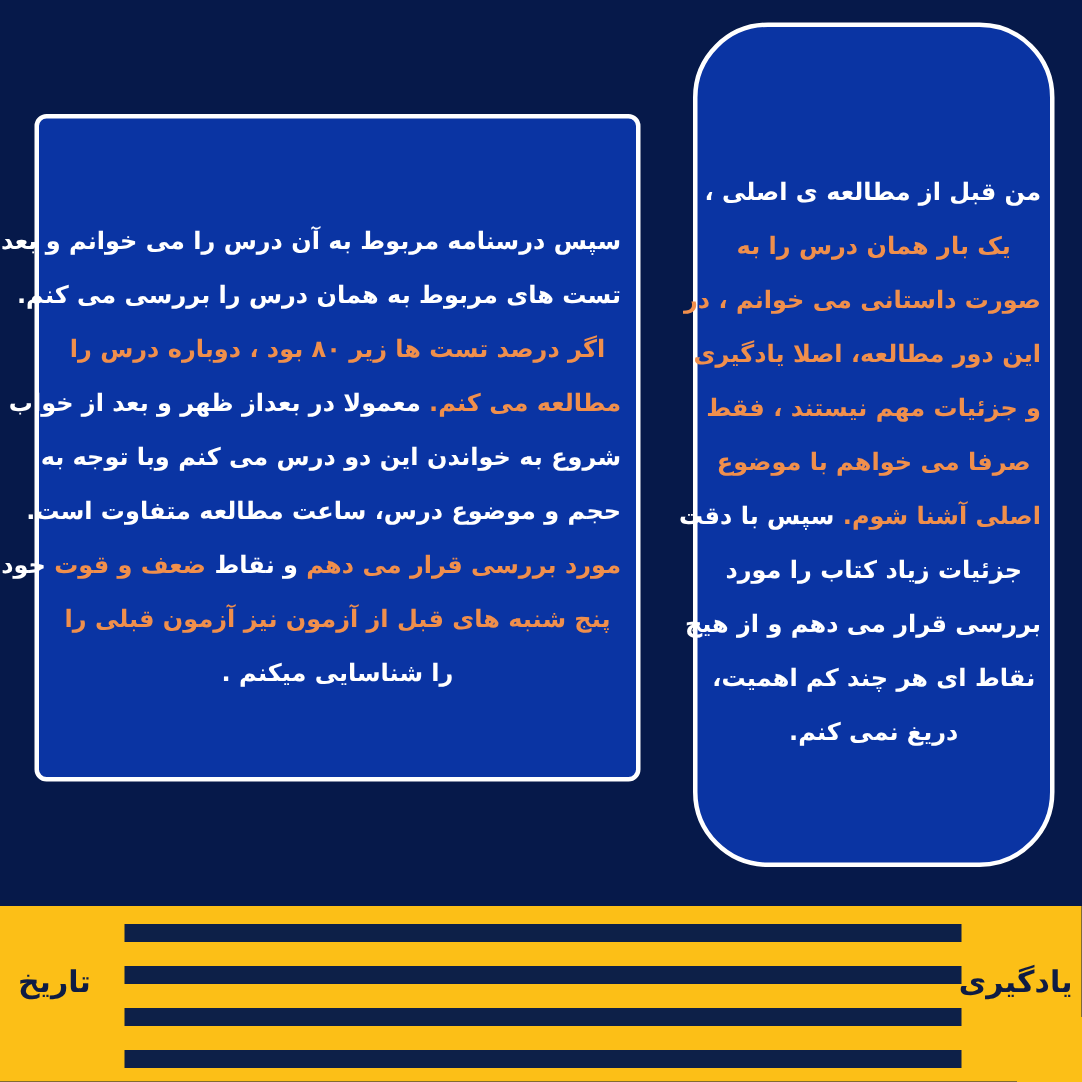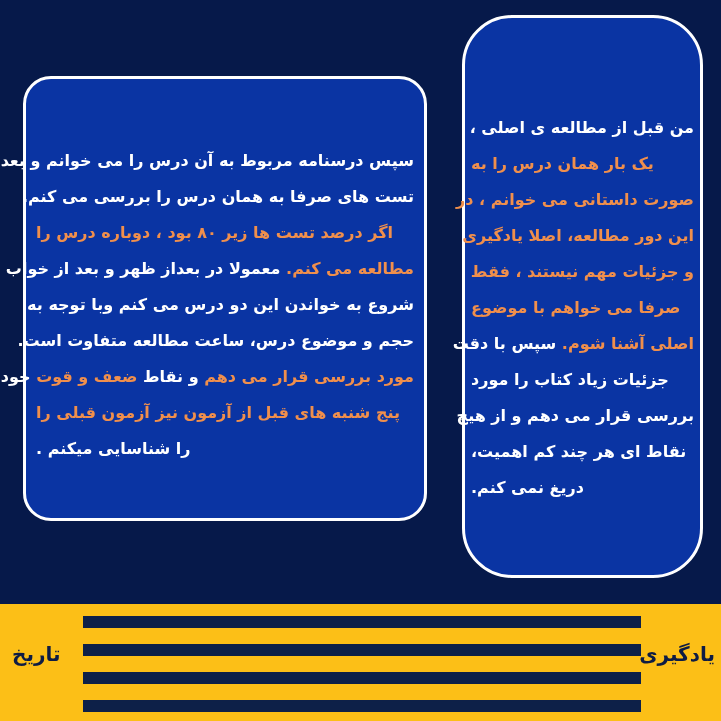--- a/index.html
+++ b/index.html
@@ -22,30 +22,30 @@
   .page{position:absolute;inset:0;}
   .card{
     position:absolute;
     background:var(--card-fill);
     border:3px solid var(--card-border);
     box-sizing:border-box;
     direction:rtl;
   }
   .left-card{
     left:23px;top:76px;width:404px;height:445px;
-    border-radius:28px;
+    border-radius:8px;
     padding:64px 10px 0 10px;
   }
   .right-card{
     left:462px;top:15px;width:241px;height:563px;
     border-radius:50px;
     padding:92px 6px 0 6px;
   }
   .card-text{
-    text-align:left;
+    text-align:center;
     font-weight:bold;
     color:var(--white-text);
   }
   .left-card .card-text{font-size:16px;line-height:36px;}
   .right-card .card-text{font-size:16px;line-height:36px;}
   .line{white-space:nowrap;}
   .seg-white{color:var(--white-text);}
   .seg-orange{color:var(--orange);}
   .footer{
     position:absolute;
@@ -74,21 +74,21 @@
   .label-left{left:12px;}
 </style>
 </head>
 <body>
 
 <div class="page">
 
   <div class="card left-card">
     <div class="card-text">
         <div class="line"><span class="seg-white">سپس درسنامه مربوط به آن درس را می خوانم و بعد</span></div>
-        <div class="line"><span class="seg-white">تست های صرفا به همان درس را بررسی می کنم.</span></div>
+        <div class="line"><span class="seg-white">تست های مربوط به همان درس را بررسی می کنم.</span></div>
         <div class="line"><span class="seg-orange">اگر درصد تست ها زیر ۸۰ بود ، دوباره درس را</span></div>
         <div class="line"><span class="seg-orange">مطالعه می کنم.</span><span class="seg-white"> معمولا در بعداز ظهر و بعد از خواب</span></div>
         <div class="line"><span class="seg-white">شروع به خواندن این دو درس می کنم وبا توجه به</span></div>
         <div class="line"><span class="seg-white">حجم و موضوع درس، ساعت مطالعه متفاوت است.</span></div>
         <div class="line"><span class="seg-orange">مورد بررسی قرار می دهم</span><span class="seg-white"> و نقاط </span><span class="seg-orange">ضعف و قوت</span><span class="seg-white"> خود</span></div>
         <div class="line"><span class="seg-orange">پنج شنبه های قبل از آزمون نیز آزمون قبلی را</span></div>
         <div class="line"><span class="seg-white">را شناسایی میکنم .</span></div>
       </div>
   </div>
 

